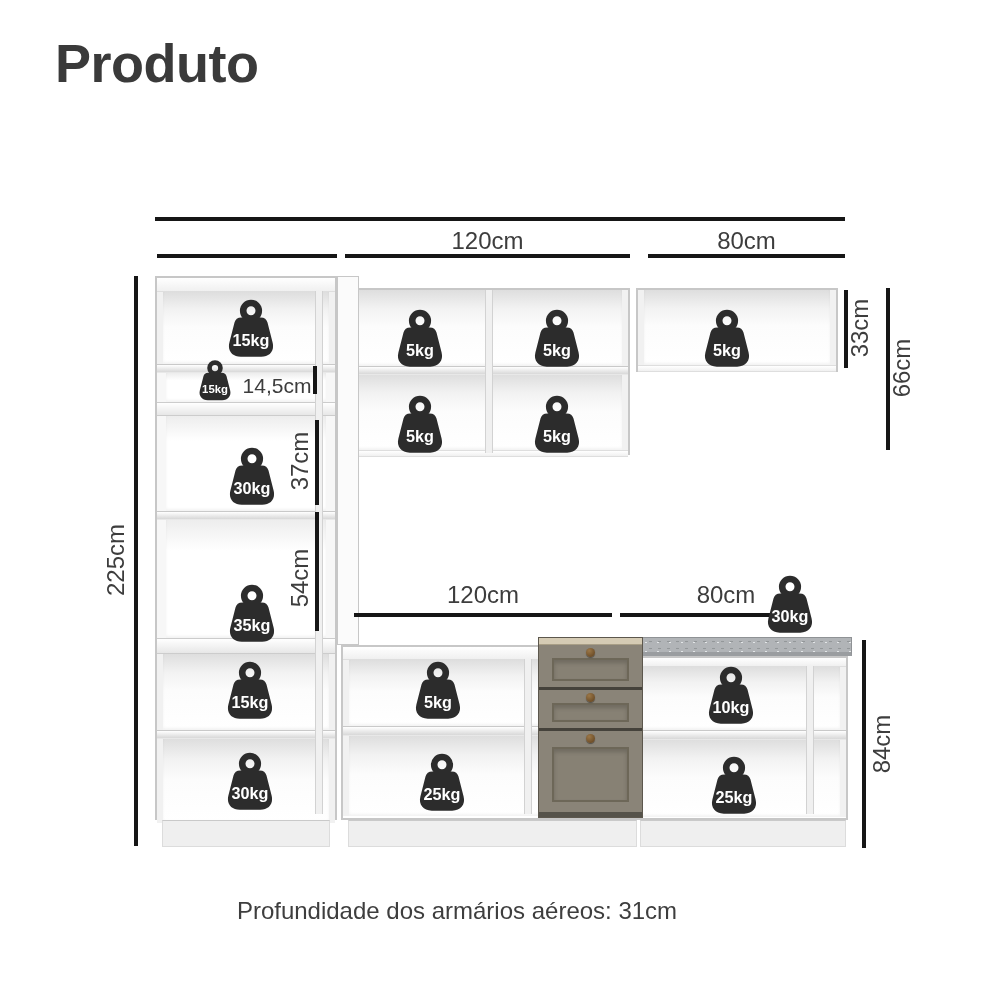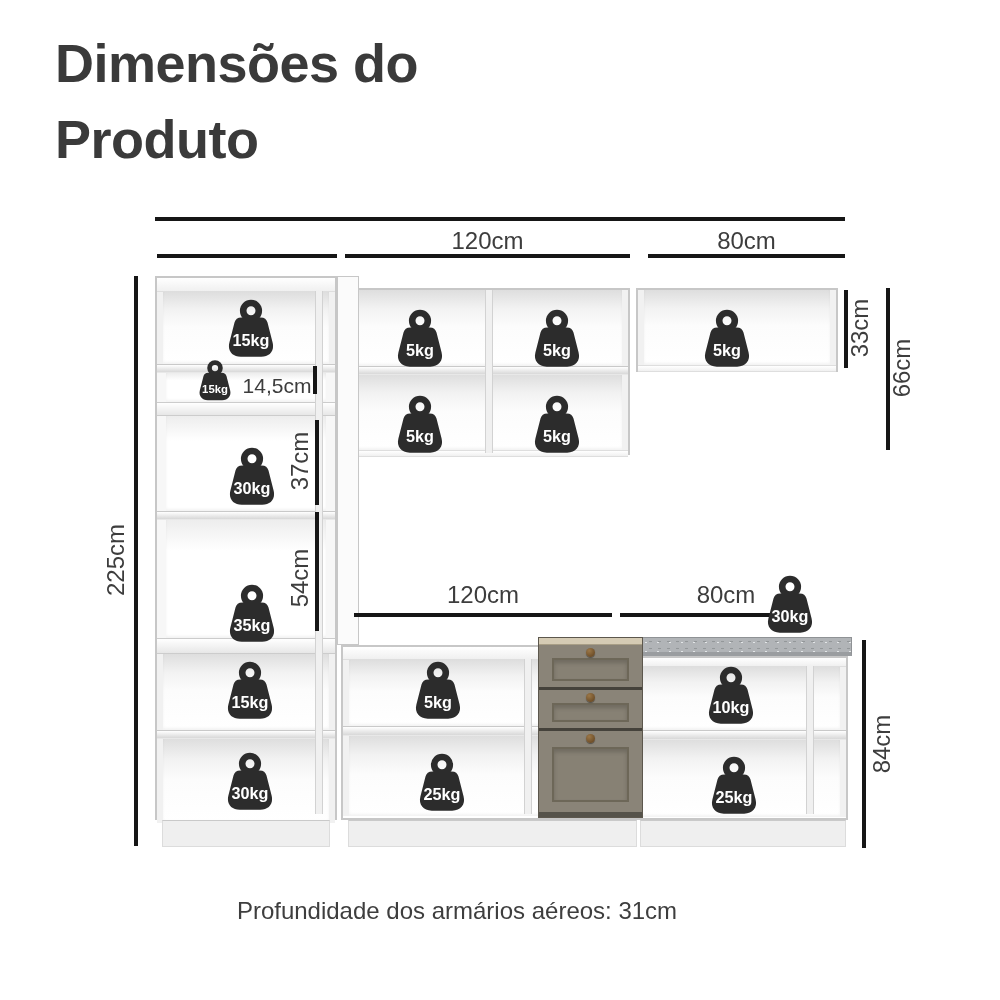--- a/index.html
+++ b/index.html
@@ -61,21 +61,20 @@
   .bk-body{fill:#2c2c2c;}
   .bk-text{fill:#ffffff;font-size:27px;font-weight:700;text-anchor:middle;
            font-family:"Liberation Sans",sans-serif;}
 </style>
 </head>
 <body>
 
 <div class="scene">
 
   <div class="title">
-    <div>Dimensões do</div>
     <div>Produto</div>
   </div>
 
   <div class="cab" style="left:155px;top:276px;width:182px;height:544px;">
     <div class="rail" style="height:13px;"></div>
     <div class="comp" style="height:72px;"></div>
     <div class="shelf"></div>
     <div class="comp open" style="height:29px;"></div>
     <div class="board" style="height:12px;"></div>
     <div class="comp open" style="height:95px;"></div>

